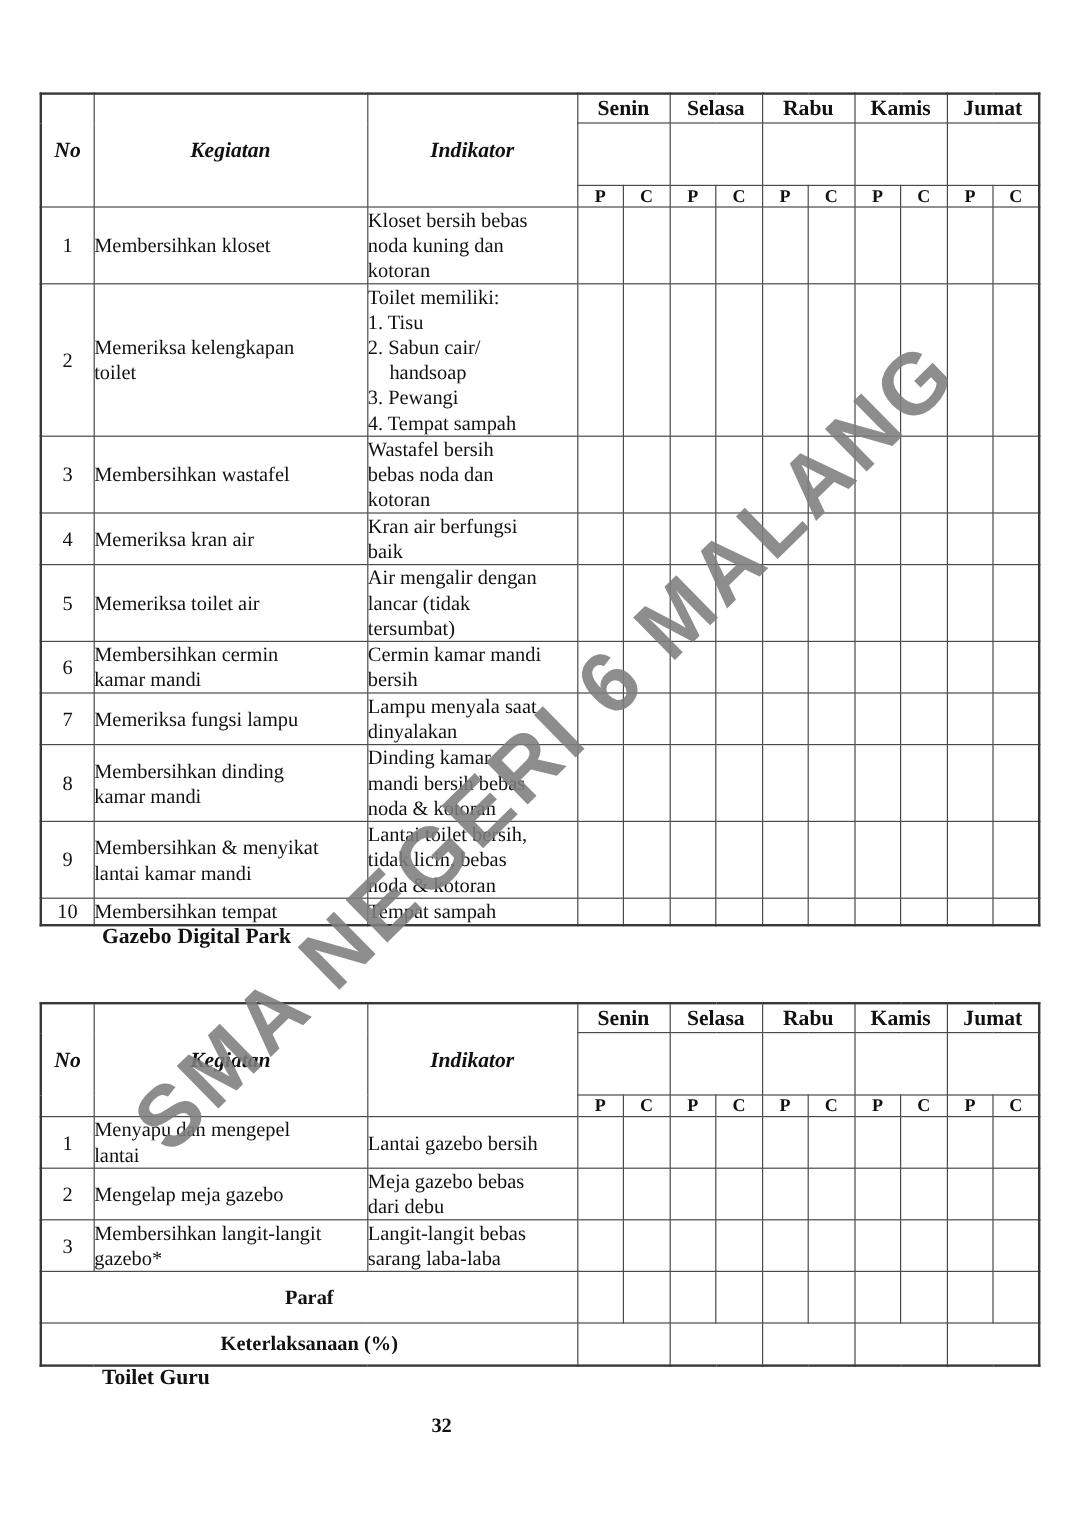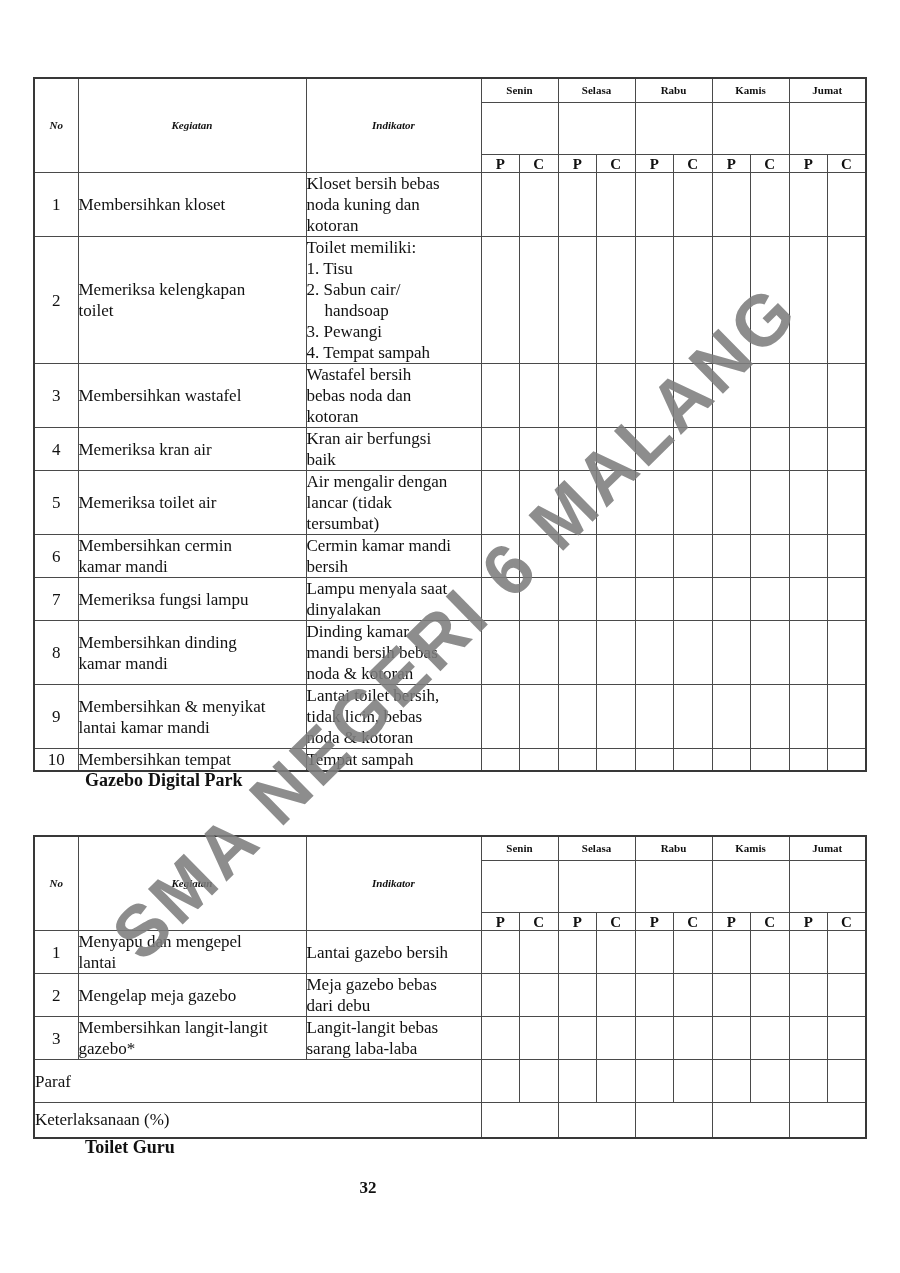--- a/index.html
+++ b/index.html
@@ -3,29 +3,29 @@
 <meta charset="utf-8">
 <style>
   html,body{margin:0;padding:0;background:#fff;}
   .page{position:relative;width:900px;height:1273px;background:#fff;overflow:hidden;
         font-family:"Liberation Serif",serif;color:#111;}
   table.sched{position:absolute;border-collapse:collapse;table-layout:fixed;
         width:832px;left:33px;border:2px solid #383838;}
   table.sched th, table.sched td{border:1px solid #4a4a4a;vertical-align:middle;
         font-size:17px;line-height:21px;padding:0;overflow:hidden;}
   th.c-no,th.c-keg,th.c-ind{font-weight:bold;text-align:center;font-style:italic;}
-  tr.r-days th{font-weight:bold;text-align:center;height:23px;font-size:11px;}
+  tr.r-days th{font-weight:bold;text-align:center;height:23px;font-size:18px;}
   tr.r-date td{height:51px;}
   tr.r-pc th{font-weight:bold;text-align:center;height:17px;font-size:15px;line-height:16px;}
   td.no{text-align:center;}
   td.keg,td.ind{text-align:left;padding:1px 4px;white-space:pre-line;}
   td.ind-list{text-align:left;padding:1px 4px;}
   td.ind-list .ln{line-height:21px;}
   td.ind-list .hs{padding-left:18px;}
-  td.right-label{font-weight:normal;text-align:left;padding-right:7px;}
+  td.right-label{font-weight:bold;text-align:center;padding-right:7px;}
   .sec-label{position:absolute;font-weight:bold;font-size:18px;line-height:20px;}
   .sec-label .ital{}
   .sec-label .pre{margin-right:5px;}
   .pageno{position:absolute;left:0;width:736px;text-align:center;font-weight:bold;
         font-size:17px;top:1178px;}
   .watermark{position:absolute;left:-147px;top:575px;width:1204px;height:95px;
         line-height:95px;text-align:center;transform:rotate(-44.5deg);
         font-family:"Liberation Sans",sans-serif;font-weight:bold;font-size:72px;
         letter-spacing:4px;color:rgba(125,125,125,0.88);z-index:5;white-space:nowrap;}
 </style>

